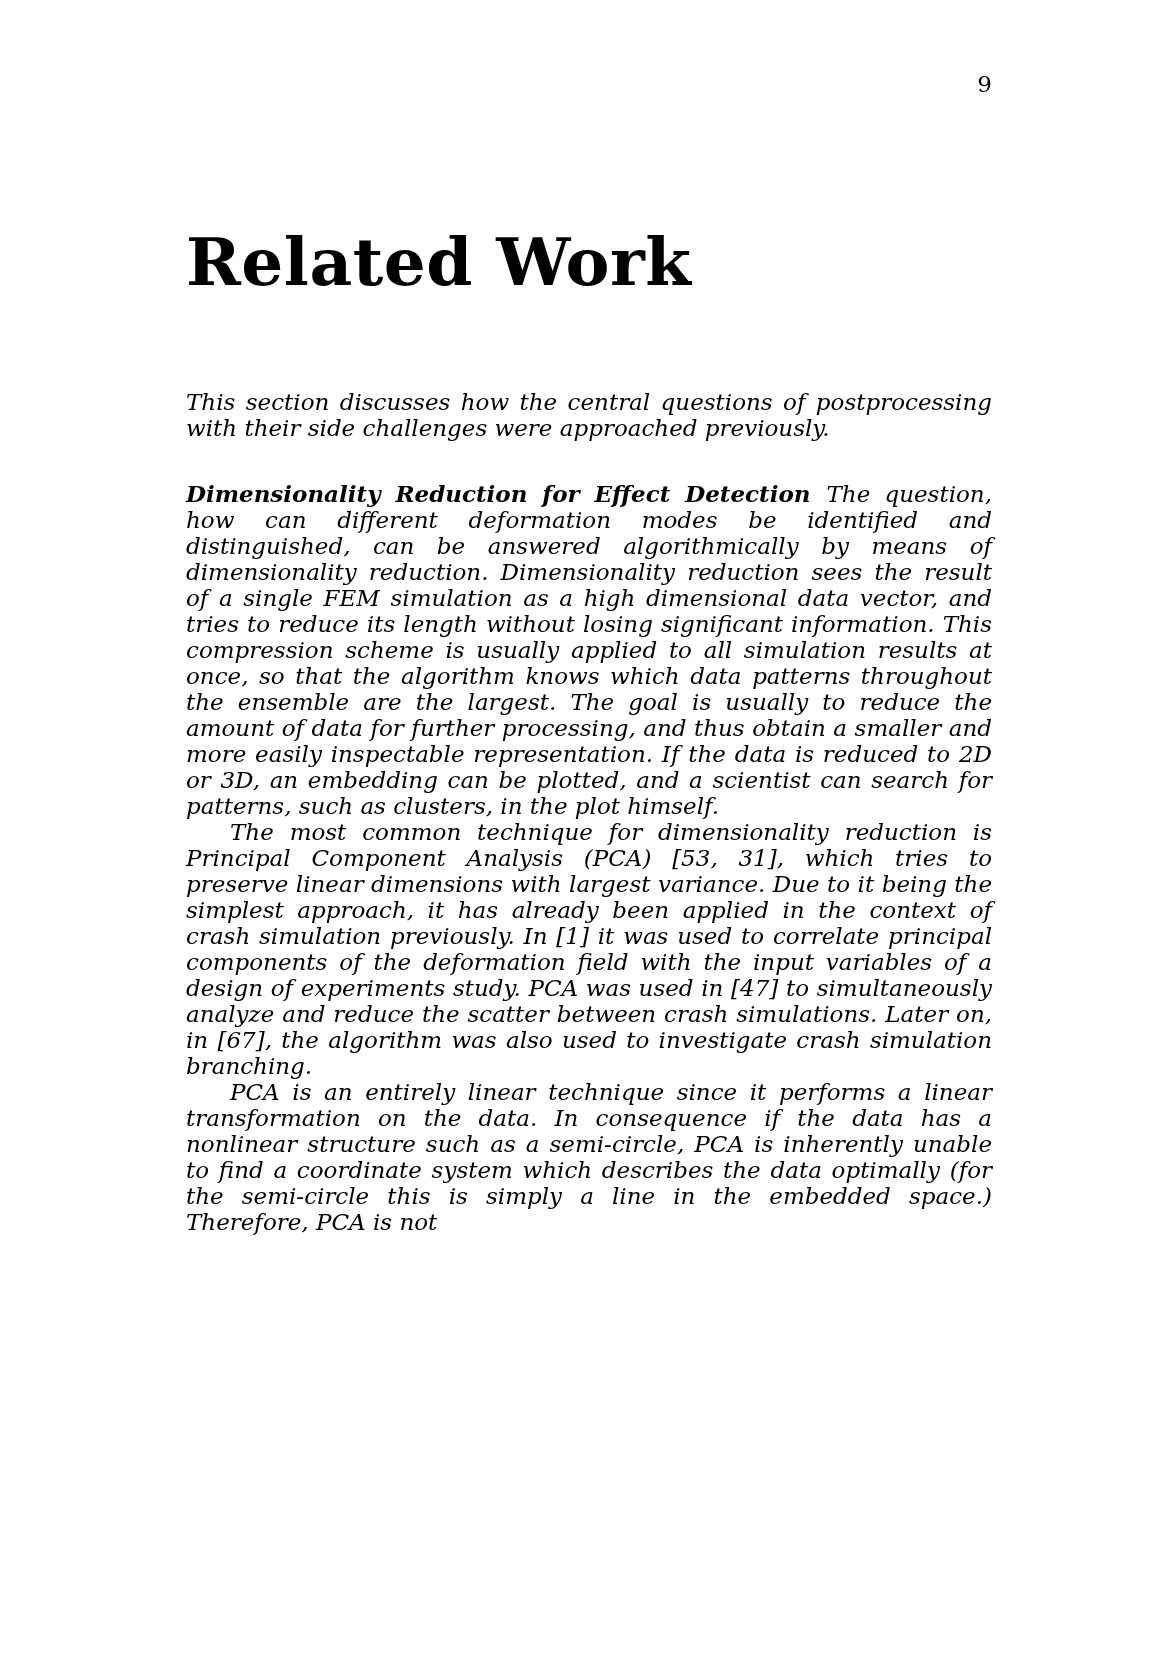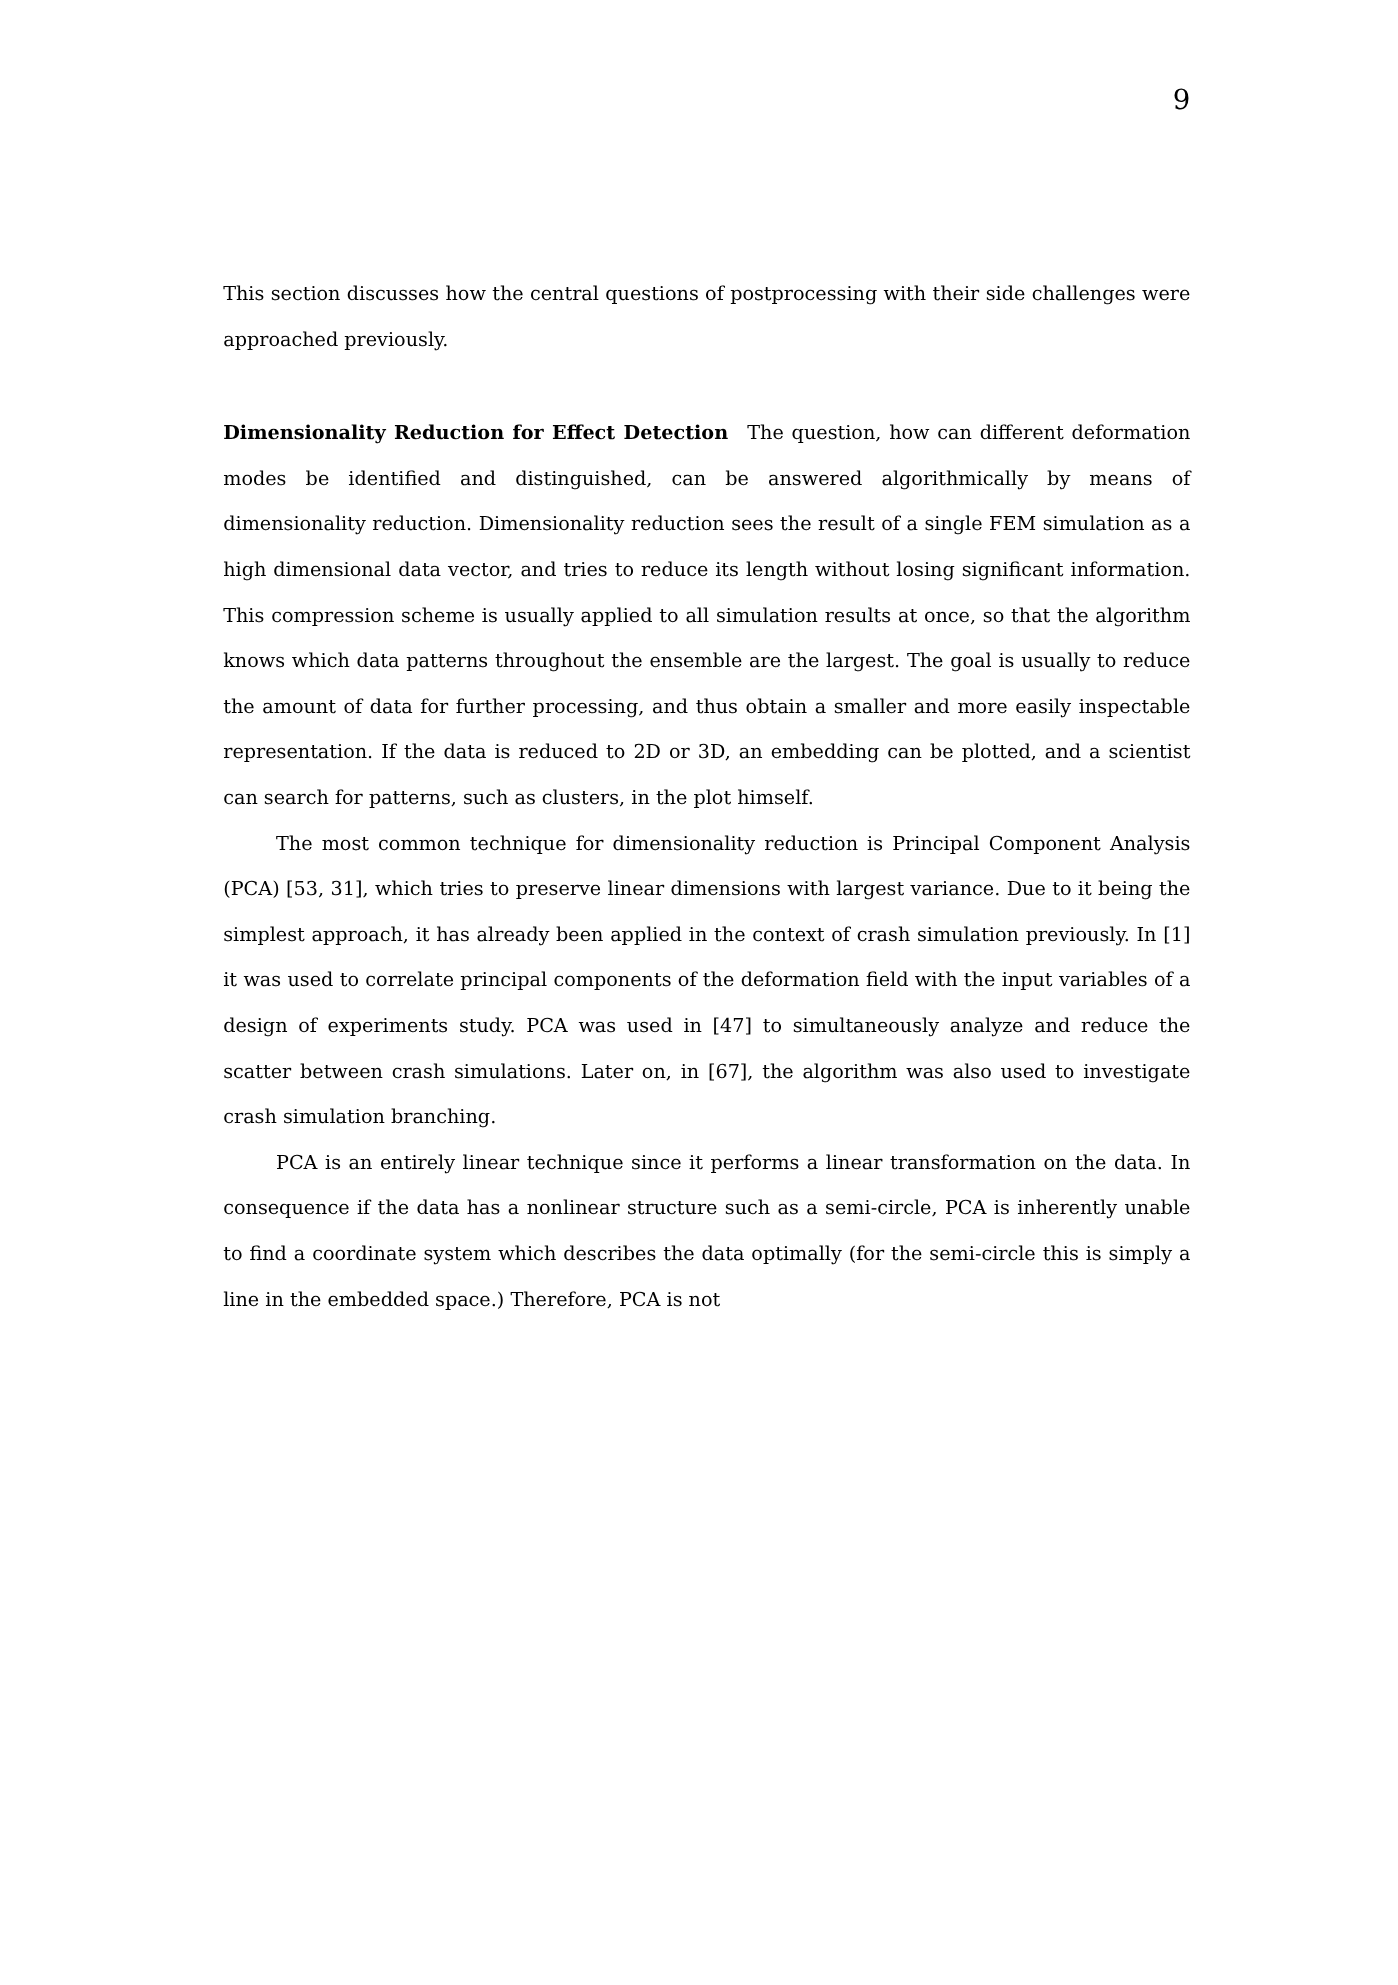--- a/index.html
+++ b/index.html
@@ -39,24 +39,25 @@
     letter-spacing: 0.5px;
   }
   .chapter-title {
     font-size: 66px;
     font-weight: bold;
     line-height: 1.1;
     margin: 0 0 90px 0;
     letter-spacing: 0.5px;
   }
   p {
-    font-size: 16px;
-    line-height: 38px;
+    font-size: 23px;
+    line-height: 26px;
     text-align: justify;
     margin: 0;
+    font-style: italic;
   }
   p.intro {
     margin-bottom: 40px;
   }
   .lead {
     font-weight: bold;
     margin-right: 16px;
   }
   .indent {
     text-indent: 44px;
@@ -65,20 +66,21 @@
 </head>
 <body>
 
 <div class="page">
 
   <div class="pagenum">9</div>
 
   <div class="content">
 
 
+    <div class="chapter-title">Related Work</div>
 
     <p class="intro">This section discusses how the central questions of postprocessing with their side challenges were approached previously.</p>
 
     <p>
       <span class="lead">Dimensionality Reduction for Effect Detection</span><span>The question, how can different deformation modes be identified and distinguished, can be answered algorithmically by means of dimensionality reduction. Dimensionality reduction sees the result of a single FEM simulation as a high dimensional data vector, and tries to reduce its length without losing significant information. This compression scheme is usually applied to all simulation results at once, so that the algorithm knows which data patterns throughout the ensemble are the largest. The goal is usually to reduce the amount of data for further processing, and thus obtain a smaller and more easily inspectable representation. If the data is reduced to 2D or 3D, an embedding can be plotted, and a scientist can search for patterns, such as clusters, in the plot himself.</span>
     </p>
 
     <p class="indent">The most common technique for dimensionality reduction is Principal Component Analysis (PCA) [53, 31], which tries to preserve linear dimensions with largest variance. Due to it being the simplest approach, it has already been applied in the context of crash simulation previously. In [1] it was used to correlate principal components of the deformation field with the input variables of a design of experiments study. PCA was used in [47] to simultaneously analyze and reduce the scatter between crash simulations. Later on, in [67], the algorithm was also used to investigate crash simulation branching.</p>
 
     <p class="indent">PCA is an entirely linear technique since it performs a linear transformation on the data. In consequence if the data has a nonlinear structure such as a semi-circle, PCA is inherently unable to find a coordinate system which describes the data optimally (for the semi-circle this is simply a line in the embedded space.) Therefore, PCA is not</p>

